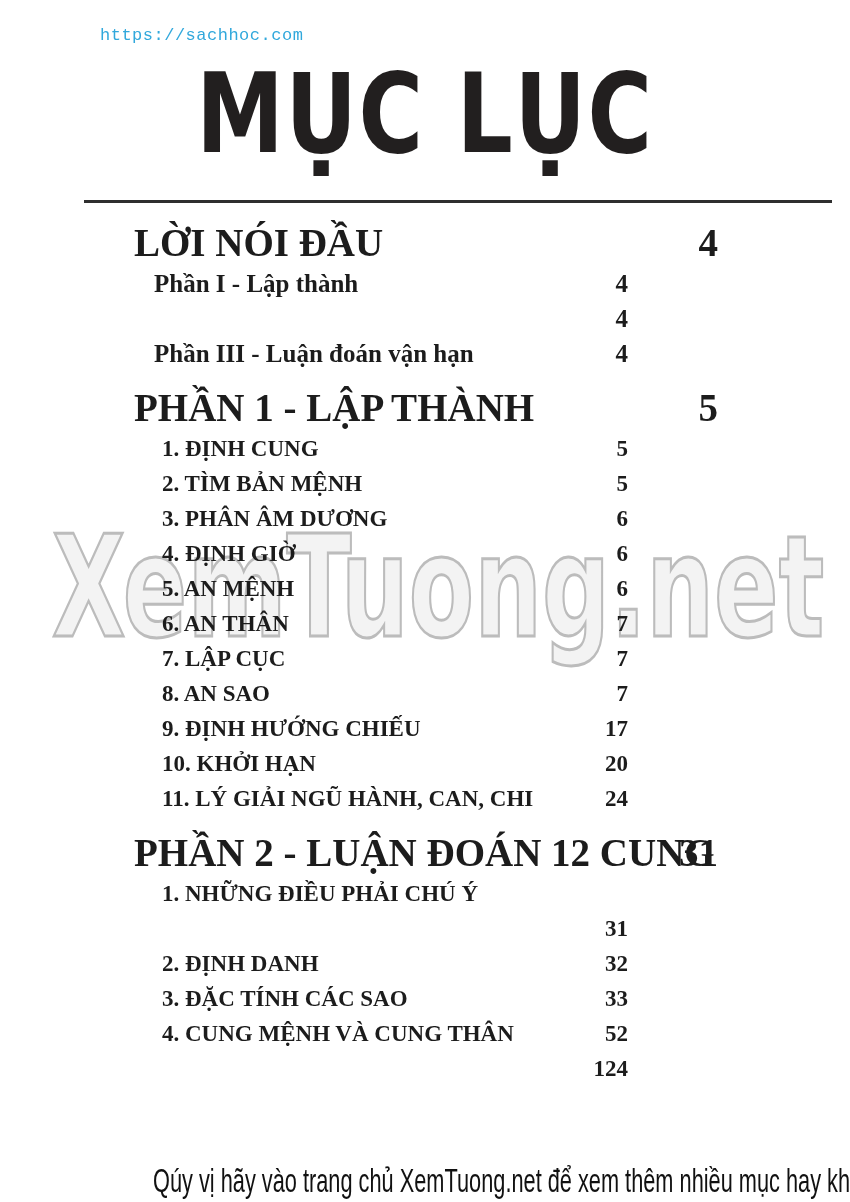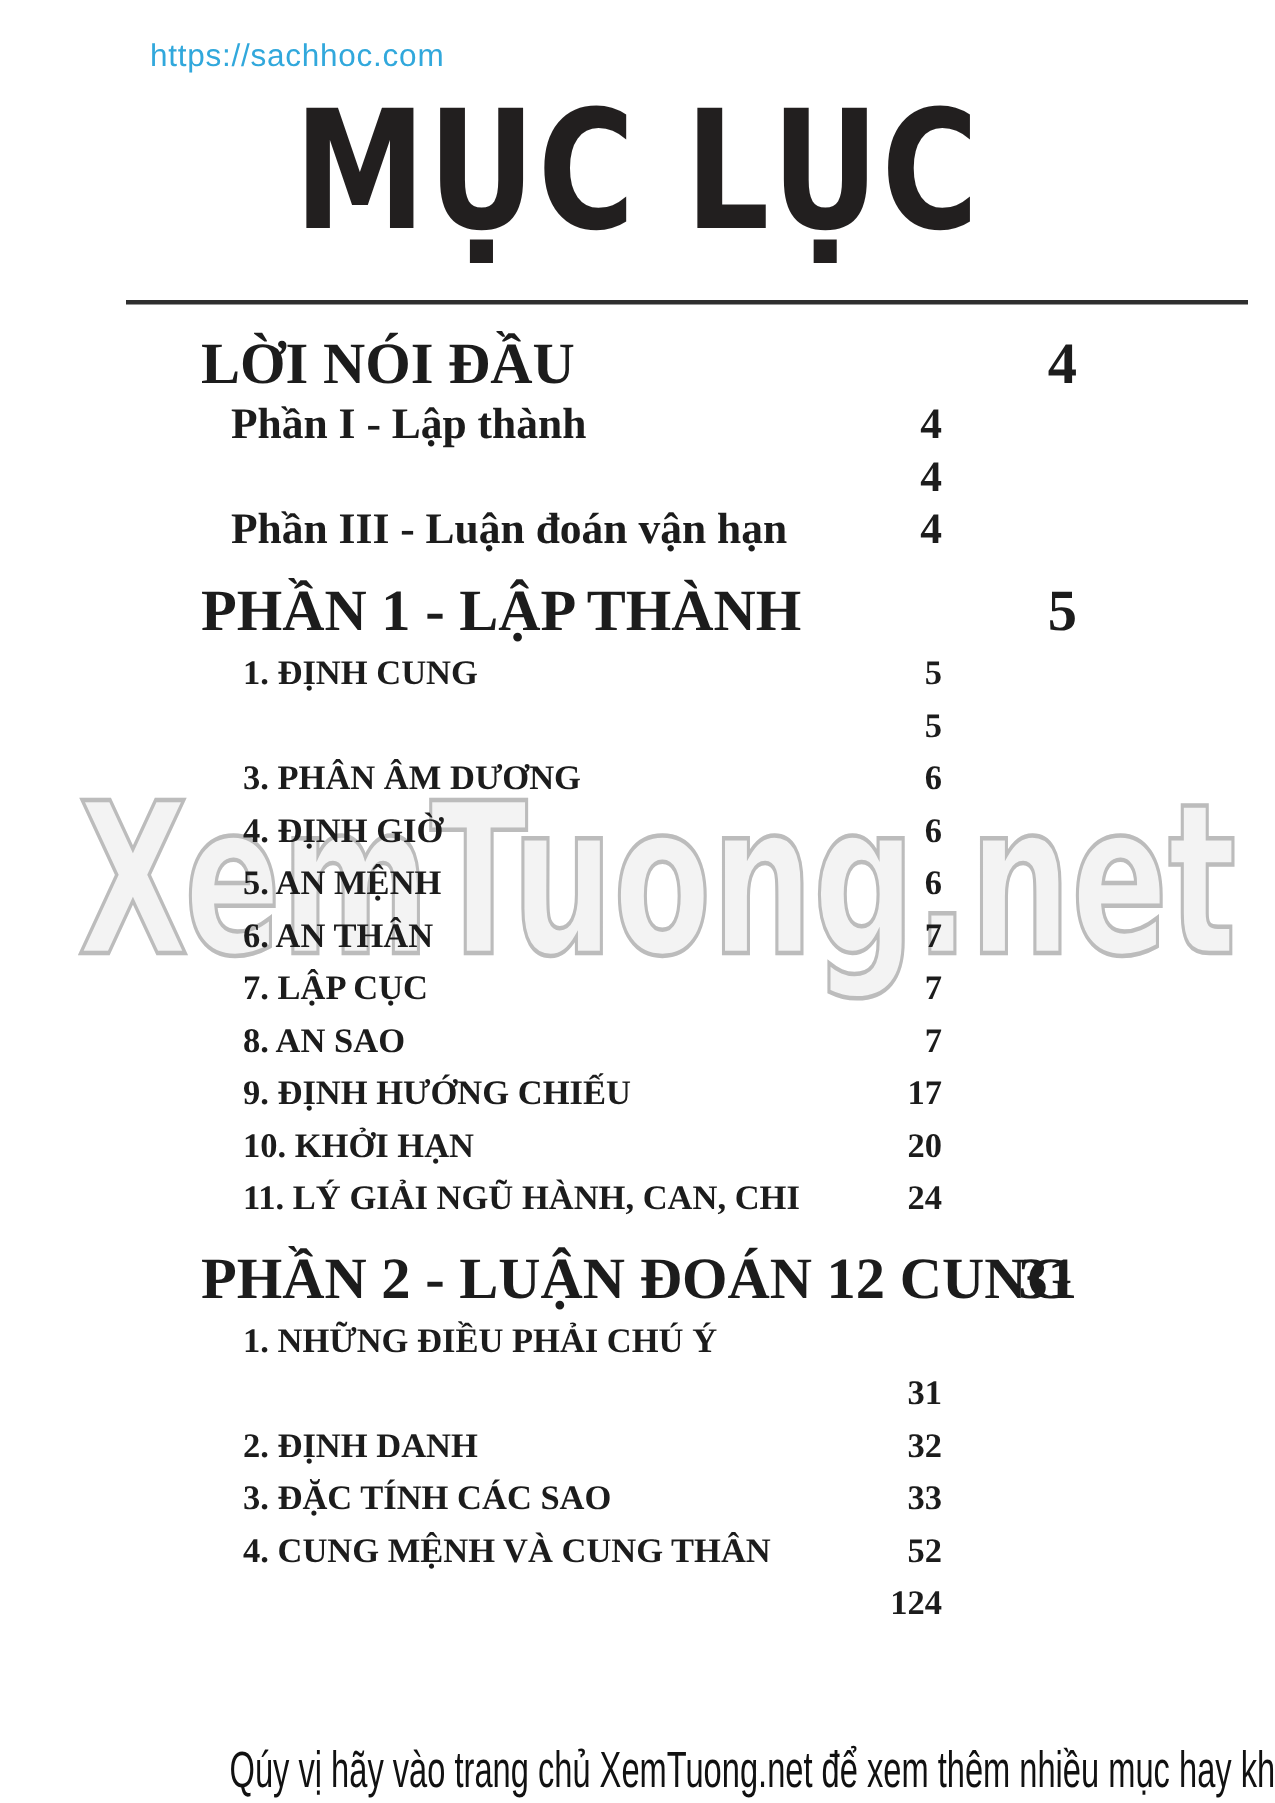--- a/index.html
+++ b/index.html
@@ -7,22 +7,22 @@
     width:850px; height:1202px;
     background:#ffffff;
     position:relative;
     overflow:hidden;
     font-family:"Liberation Serif","DejaVu Serif",serif;
     color:#1d1d1d;
   }
 
   .source-link {
     position:absolute; top:26px; left:100px;
-    font-family:Liberation Sans, sans-serif;
-    font-size:21px; color:#31a8dc; text-decoration:none;
+    font-family:Liberation Mono, monospace;
+    font-size:17px; color:#31a8dc; text-decoration:none;
     letter-spacing:0.5px;
   }
 
   .page-title {
     position:absolute; top:58px; left:0; width:100%;
     text-align:center;
     font-family:"DejaVu Sans","Liberation Sans",sans-serif;
     font-weight:bold; font-size:110px; line-height:112px;
     letter-spacing:2px; color:#221f1f;
     transform:scaleX(0.80); transform-origin:center top;
@@ -59,21 +59,21 @@
 
   .srow {
     position:relative; height:35px; line-height:35px;
     font-size:23px; font-weight:bold; color:#1c1c1c;
     white-space:nowrap;
   }
   .srow .lbl { position:absolute; left:138px; }
   .srow .lbl.cont { left:160px; }
   .srow .pg  { position:absolute; right:222px; }
 
-  .section.preface .srow { font-size:29px; }
+  .section.preface .srow { font-size:25px; }
   .section.preface .srow .lbl { left:130px; }
 
   .footer-banner {
     position:absolute; bottom:2px; left:0; width:100%;
     text-align:center;
     font-family:"Liberation Sans","DejaVu Sans",sans-serif;
     font-size:34px; line-height:40px; color:#111111;
     transform:scaleX(0.64); transform-origin:center bottom;
     white-space:nowrap;
   }
@@ -110,20 +110,21 @@
     <div class="section">
       <div class="sec-head">
         <span class="lbl">PHẦN 1 - LẬP THÀNH</span>
         <span class="pg">5</span>
       </div>
       <div class="srow">
         <span class="lbl">1. ĐỊNH CUNG</span>
         <span class="pg">5</span>
       </div>
       <div class="srow">
+        <span class="lbl">2. TÌM BẢN MỆNH</span>
         <span class="pg">5</span>
       </div>
       <div class="srow">
         <span class="lbl">3. PHÂN ÂM DƯƠNG</span>
         <span class="pg">6</span>
       </div>
       <div class="srow">
         <span class="lbl">4. ĐỊNH GIỜ</span>
         <span class="pg">6</span>
       </div>

